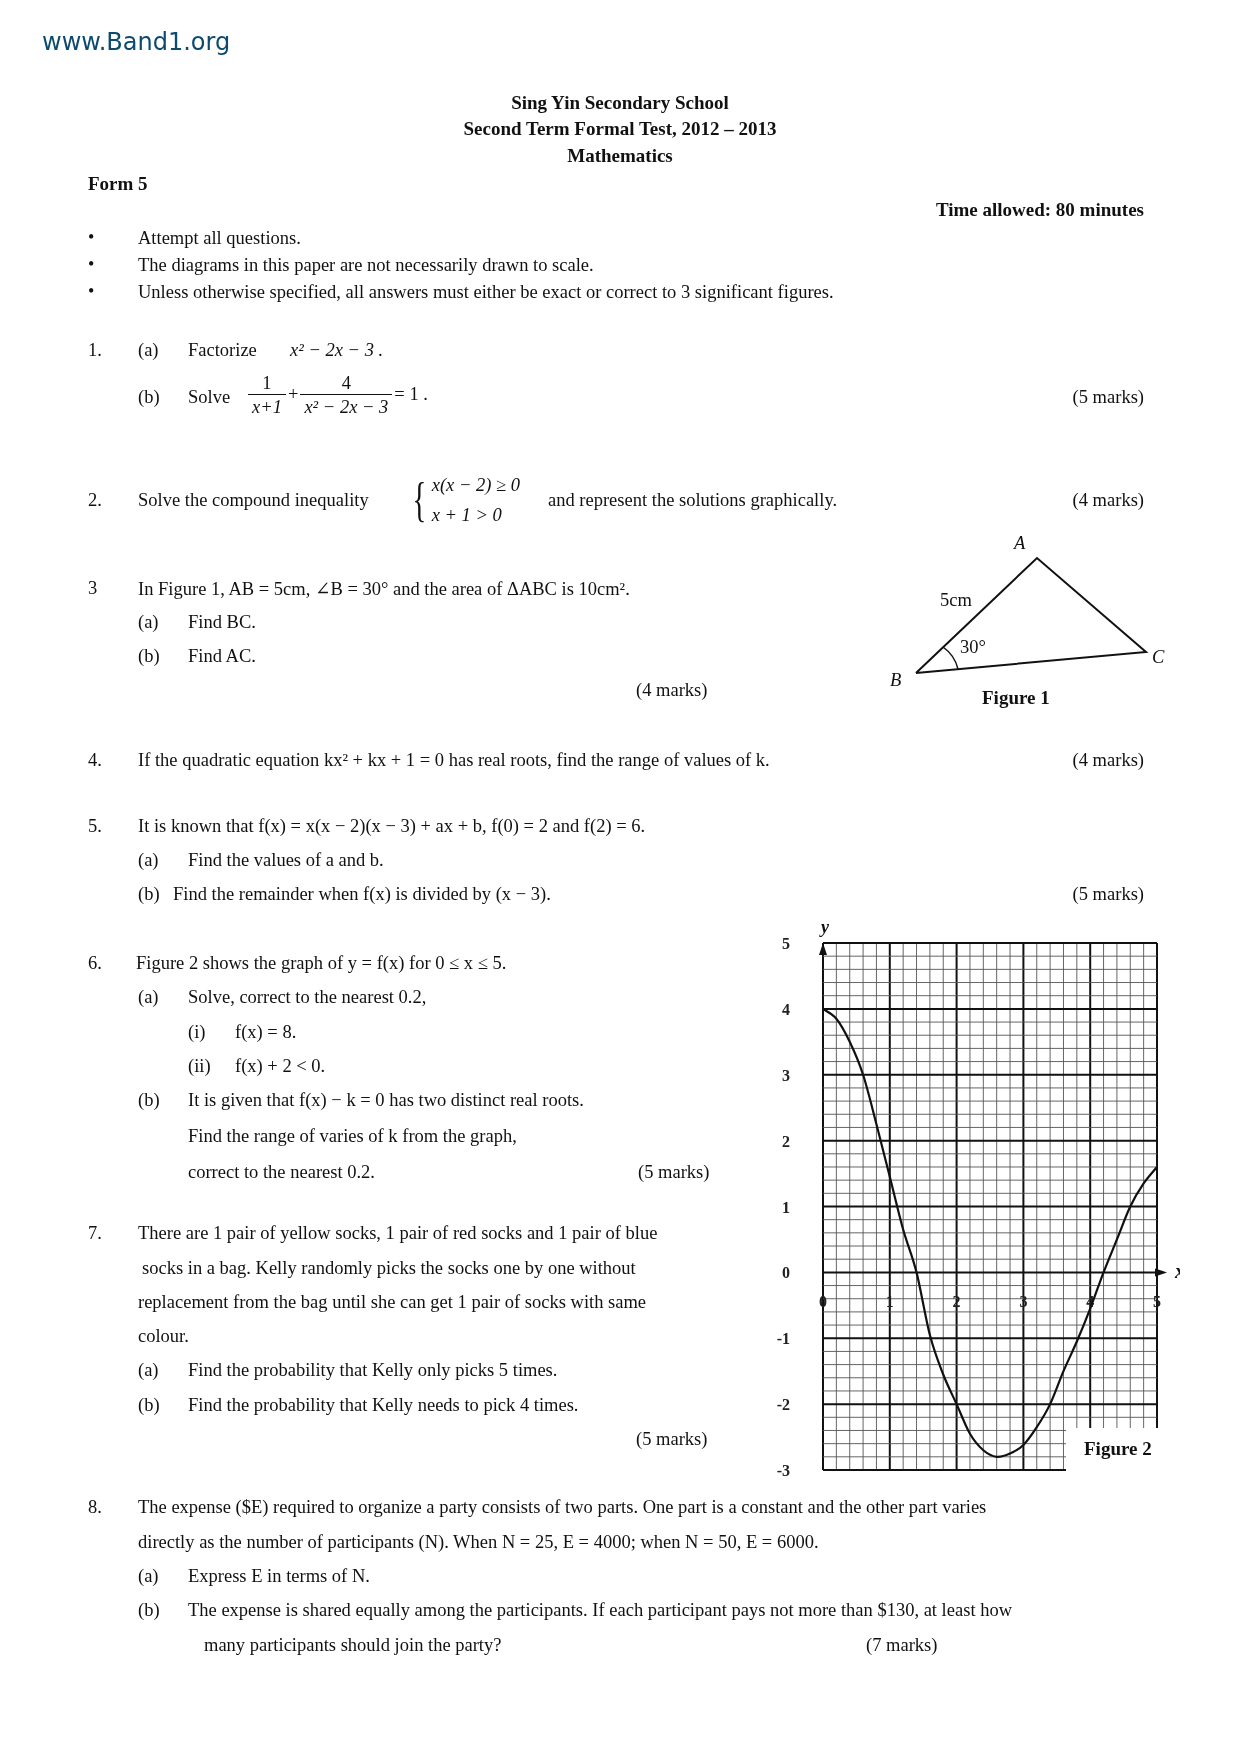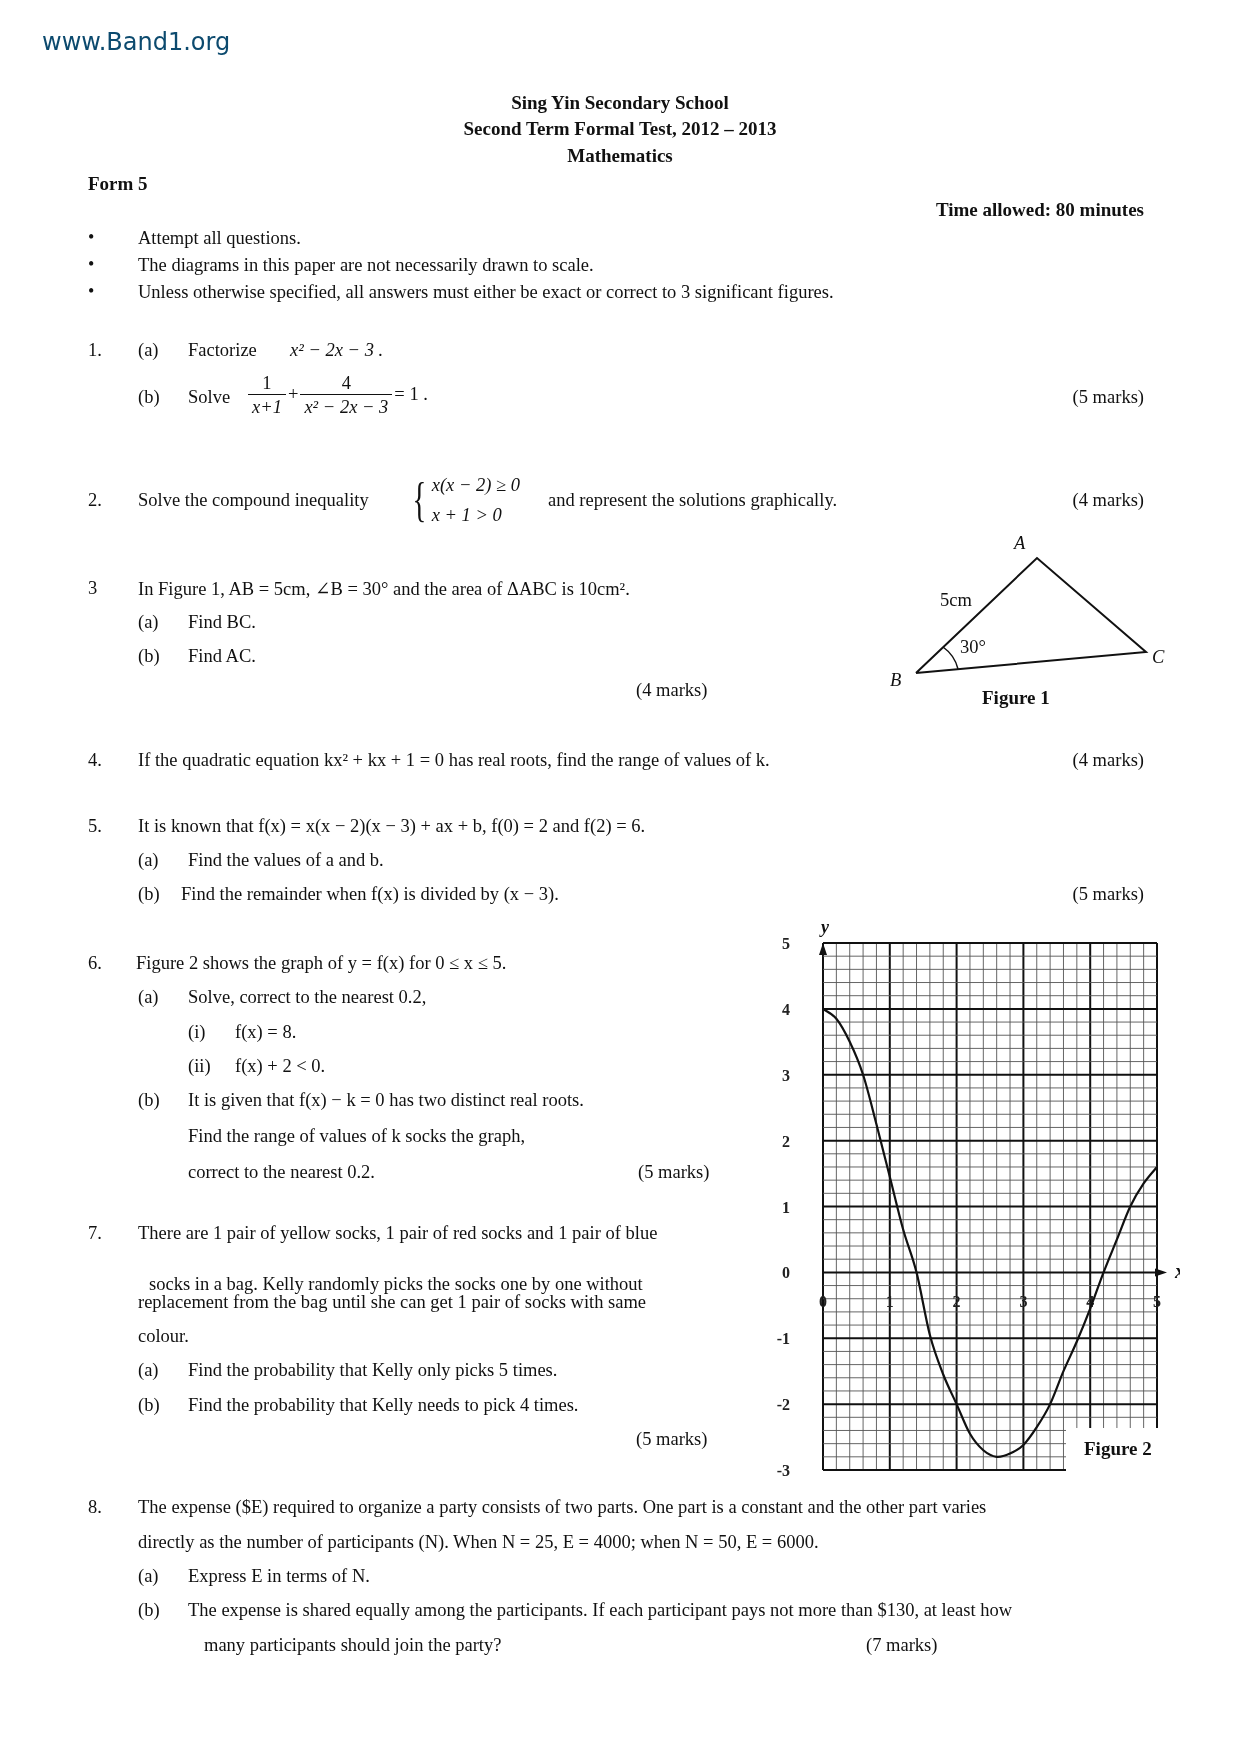--- a/index.html
+++ b/index.html
@@ -94,36 +94,36 @@
   <div class="abs t" style="left:138px; top:750px;">If the quadratic equation kx² + kx + 1 = 0 has real roots, find the range of values of k.</div>
   <div class="abs t" style="right:96px; top:750px;">(4 marks)</div>
 </div>
 
 <div>
   <div class="abs t" style="left:88px; top:816px;">5.</div>
   <div class="abs t" style="left:138px; top:816px;text-align:center;">It is known that  f(x) = x(x − 2)(x − 3) + ax + b,   f(0) = 2 and   f(2) = 6.</div>
   <div class="abs t" style="left:138px; top:850px;">(a)</div>
   <div class="abs t" style="left:188px; top:850px;">Find the values of a and b.</div>
   <div class="abs t" style="left:138px; top:884px;">(b)</div>
-  <div class="abs t" style="left:181px; top:884px;">Find the remainder when f(x) is divided by (x − 3).</div>
+  <div class="abs t" style="left:173px; top:884px;">Find the remainder when f(x) is divided by (x − 3).</div>
   <div class="abs t" style="right:96px; top:884px;">(5 marks)</div>
 </div>
 
 <div>
   <div class="abs t" style="left:88px; top:953px;">6.</div>
   <div class="abs t" style="left:136px; top:953px;">Figure 2 shows the graph of y = f(x) for 0 ≤ x ≤ 5.</div>
   <div class="abs t" style="left:138px; top:987px;">(a)</div>
   <div class="abs t" style="left:188px; top:987px;">Solve, correct to the nearest 0.2,</div>
   <div class="abs t" style="left:188px; top:1022px;">(i)</div>
   <div class="abs t" style="left:235px; top:1022px;">f(x) = 8.</div>
   <div class="abs t" style="left:188px; top:1056px;">(ii)</div>
   <div class="abs t" style="left:235px; top:1056px;">f(x) + 2 &lt; 0.</div>
   <div class="abs t" style="left:138px; top:1090px;">(b)</div>
   <div class="abs t" style="left:188px; top:1090px;">It is given that  f(x) − k = 0  has two distinct real roots.</div>
-  <div class="abs t" style="left:188px; top:1126px;">Find the range of values of k socks the graph,</div>
+  <div class="abs t" style="left:188px; top:1126px;">Find the range of varies of k from the graph,</div>
   <div class="abs t" style="left:188px; top:1162px;">correct to the nearest 0.2.</div>
   <div class="abs t" style="left:638px; top:1162px;">(5 marks)</div>
 </div>
 
 <div class="abs" style="left:760px; top:910px; width:420px; height:570px;">
   <svg id="graph" width="420" height="570" viewBox="0 0 420 570">
       <line x1="63" y1="33" x2="63" y2="560" stroke="#111" stroke-width="2"></line>
       <line x1="76.36" y1="33" x2="76.36" y2="560" stroke="#555" stroke-width="0.9"></line>
       <line x1="89.72" y1="33" x2="89.72" y2="560" stroke="#555" stroke-width="0.9"></line>
       <line x1="103.08000000000001" y1="33" x2="103.08000000000001" y2="560" stroke="#555" stroke-width="0.9"></line>
@@ -211,21 +211,21 @@
       <text x="415" y="368.375" font-size="20" font-style="italic" font-weight="bold" fill="#111">x</text>
       <path d="M 63,98.875 C 65.22666666666666,100.52187500000001 71.90666666666667,103.2666666666667 76.36,108.75625000000002 C 80.81333333333333,114.24583333333335 85.26666666666667,122.48020833333334 89.72,131.8125 C 94.17333333333333,141.14479166666666 98.62666666666667,151.02604166666666 103.08,164.75 C 107.53333333333333,178.47395833333334 111.98666666666666,197.13854166666667 116.44,214.15625 C 120.89333333333333,231.17395833333333 125.34666666666668,249.28958333333333 129.8,266.85625 C 134.25333333333333,284.42291666666665 138.70666666666668,303.6364583333333 143.16,319.55625 C 147.61333333333332,335.4760416666667 152.06666666666666,344.80833333333334 156.51999999999998,362.375 C 160.9733333333333,379.94166666666666 165.42666666666665,407.93854166666665 169.88,424.95625 C 174.33333333333334,441.97395833333337 178.7866666666667,452.953125 183.24,464.48125 C 187.69333333333333,476.009375 192.14666666666665,484.24375 196.6,494.125 C 201.05333333333334,504.00625 205.50666666666666,516.0833333333333 209.96,523.76875 C 214.41333333333336,531.4541666666667 218.86666666666667,536.3947916666666 223.32,540.2375 C 227.7733333333333,544.0802083333333 232.2266666666667,546.2760416666667 236.68,546.825 C 241.13333333333333,547.3739583333333 245.58666666666667,545.5075 250.04,543.53125 C 254.4933333333333,541.555 258.94666666666666,539.3591666666666 263.4,534.9675 C 267.8533333333333,530.5758333333333 272.3066666666667,523.9883333333333 276.76,517.18125 C 281.2133333333333,510.37416666666667 285.6666666666667,503.45729166666666 290.12,494.125 C 294.5733333333333,484.79270833333334 299.0266666666667,471.6177083333333 303.48,461.1875 C 307.93333333333334,450.7572916666667 312.3866666666667,441.97395833333337 316.84000000000003,431.54375000000005 C 321.29333333333335,421.1135416666667 325.74666666666667,410.134375 330.2,398.60625 C 334.6533333333333,387.078125 339.1066666666667,373.903125 343.56,362.375 C 348.0133333333333,350.846875 352.4666666666667,340.4166666666667 356.92,329.4375 C 361.37333333333333,318.4583333333333 365.82666666666665,305.83229166666666 370.28,296.5 C 374.7333333333333,287.16770833333334 379.18666666666667,280.03125 383.64,273.44375 C 388.0933333333333,266.85625000000005 394.7733333333333,259.7197916666667 397,256.975" fill="none" stroke="#111" stroke-width="2.2"></path>
     </svg>
   <div class="abs" style="left:306px; top:518px; width:114px; height:52px; background:#fff;"></div>
   <div class="abs bold" style="left:324px; top:528px;">Figure 2</div>
 </div>
 
 <div>
   <div class="abs t" style="left:88px; top:1223px;">7.</div>
   <div class="abs t" style="left:138px; top:1223px;">There are 1 pair of yellow socks, 1 pair of red socks and 1 pair of blue</div>
-  <div class="abs t" style="left:149px; top:1258px;margin-top:16px;">socks in a bag. Kelly randomly picks the socks one by one without</div>
+  <div class="abs t" style="left:142px; top:1258px;">socks in a bag. Kelly randomly picks the socks one by one without</div>
   <div class="abs t" style="left:138px; top:1292px;">replacement from the bag until she can get 1 pair of socks with same</div>
   <div class="abs t" style="left:138px; top:1326px;">colour.</div>
   <div class="abs t" style="left:138px; top:1360px;">(a)</div>
   <div class="abs t" style="left:188px; top:1360px;">Find the probability that Kelly only picks 5 times.</div>
   <div class="abs t" style="left:138px; top:1395px;">(b)</div>
   <div class="abs t" style="left:188px; top:1395px;">Find the probability that Kelly needs to pick 4 times.</div>
   <div class="abs t" style="left:636px; top:1429px;">(5 marks)</div>
 </div>
 
 <div>

